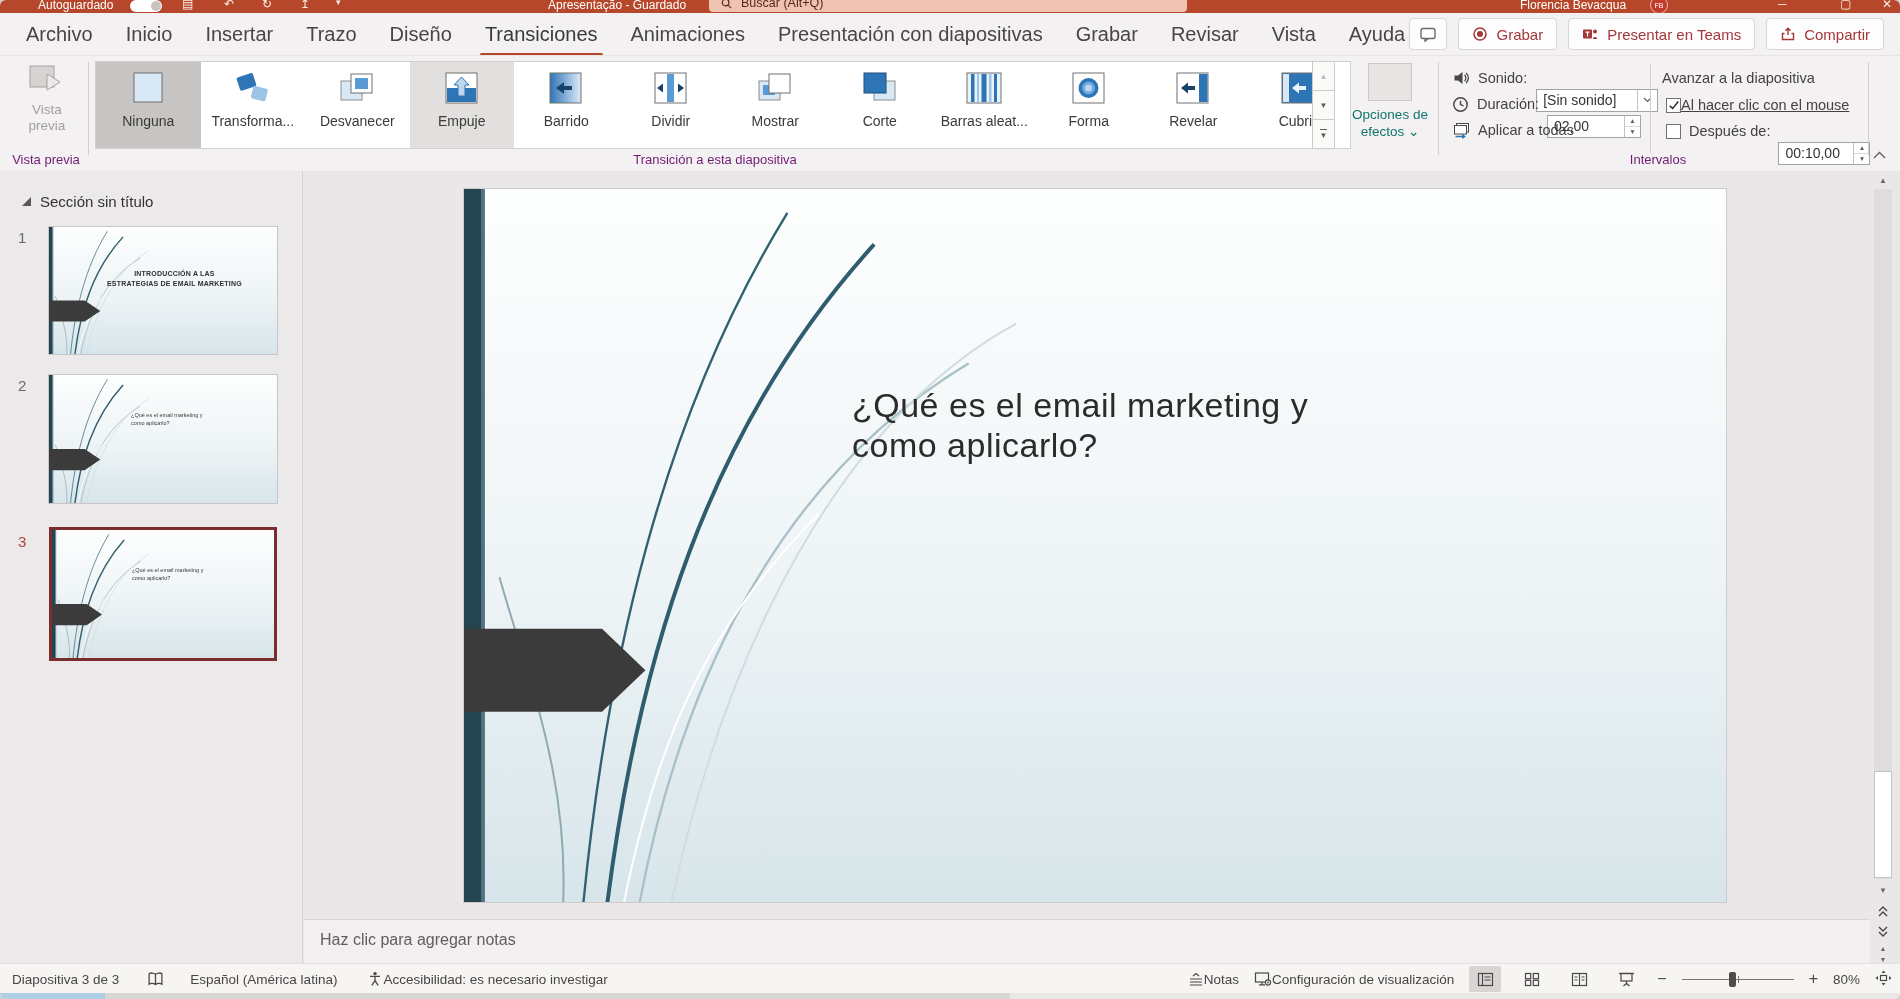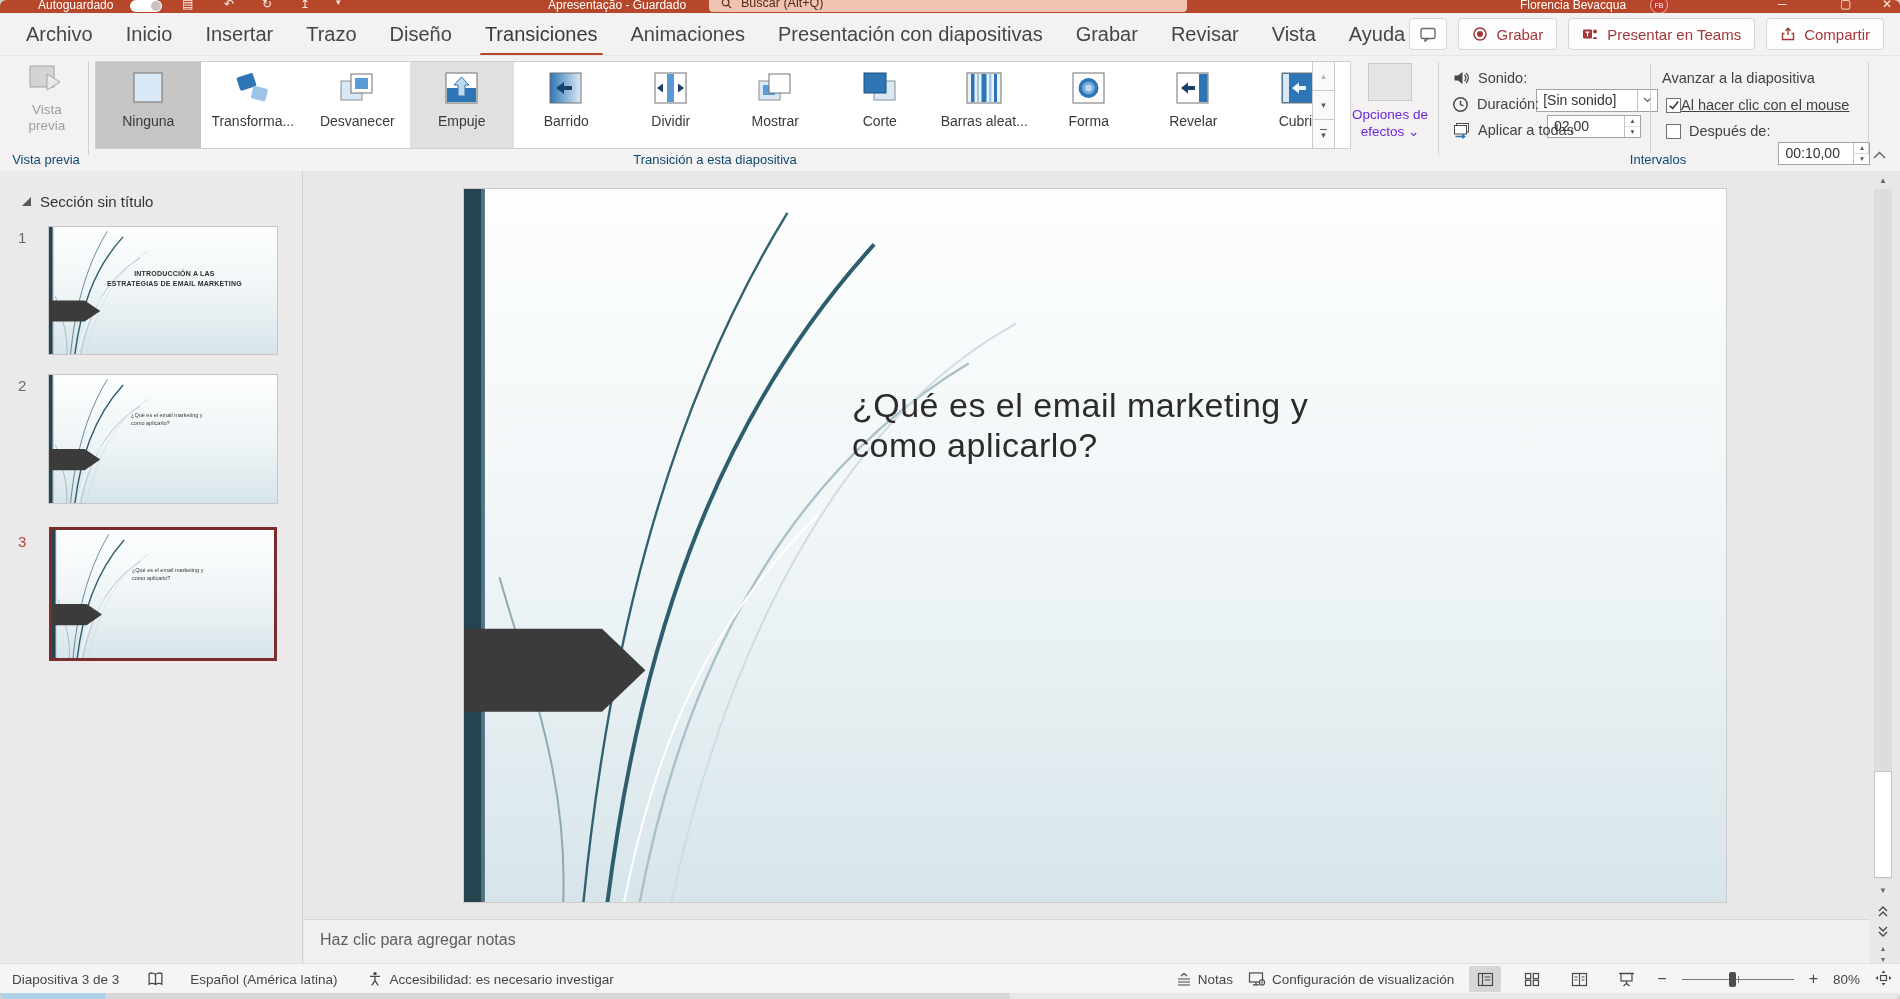--- a/index.html
+++ b/index.html
@@ -24,35 +24,35 @@
   .tab.active{color:#3b3a39;}
   .tab.active::after{content:"";position:absolute;left:-5px;right:-5px;bottom:-10px;height:3px;background:#b7472a;border-radius:2px;}
   .mb-actions{position:absolute;right:16px;top:5px;height:32px;display:flex;gap:11px;align-items:center;}
   .mb-btn{height:30px;display:flex;align-items:center;gap:8px;padding:0 13px;border:1px solid #d8d5d3;border-radius:4px;
           background:#fdfdfd;color:#a4373a;font-size:15px;white-space:nowrap;}
   .mb-btn.icon-only{padding:0 9px;}
 
   
   .ribbon{position:absolute;left:0;top:55px;width:1900px;height:115px;background:#f3f1f1;
           border-top:1px solid #e7e5e3;border-bottom:1px solid #d2d0ce;}
-  .grp-label{position:absolute;bottom:4px;font-size:13px;color:#0c4a6e;text-align:center;}
+  .grp-label{position:absolute;bottom:4px;font-size:13px;color:#701a75;text-align:center;}
   .rb-divider{position:absolute;top:6px;bottom:16px;width:1px;background:#d2d0ce;}
   .preview-btn{position:absolute;left:16px;top:6px;width:62px;text-align:center;color:#a19f9d;font-size:13.5px;line-height:16px;}
   .gallery{position:absolute;left:95px;top:5px;width:1256px;height:88px;background:#fff;border:1px solid #d2d0ce;
            display:flex;box-sizing:border-box;}
   .g-item{flex:1;display:flex;flex-direction:column;align-items:center;padding-top:7px;font-size:14px;color:#3b3a39;}
   .g-item .lbl{margin-top:6px;white-space:nowrap;}
   .g-item.selected{background:#c7c5c3;}
   .g-item.hot{background:#e2e0de;}
   .g-scroll{position:absolute;left:1312px;top:5px;width:23px;height:88px;display:flex;flex-direction:column;}
   .g-scroll .sbtn{flex:1;border:1px solid #cdcbc9;border-top-width:0;background:#fafaf9;display:flex;align-items:center;justify-content:center;
                   font-size:8px;color:#5f5d5b;}
   .g-scroll .sbtn:first-child{border-top-width:1px;}
   .g-scroll .dis{color:#bdbbb9;}
-  .fx-btn{position:absolute;left:1344px;top:7px;width:92px;text-align:center;font-size:13.5px;color:#6d28d9;line-height:17px;}
+  .fx-btn{position:absolute;left:1344px;top:7px;width:92px;text-align:center;font-size:13.5px;color:#0f766e;line-height:17px;}
   .fx-icon{width:44px;height:38px;margin:0 auto 5px;background:#e7e5e4;border:1px solid #cac8c6;box-sizing:border-box;}
   .t-row{position:absolute;height:24px;display:flex;align-items:center;font-size:14.5px;color:#444240;white-space:nowrap;}
   .fld{height:23px;background:#fff;border:1px solid #a5a3a1;box-sizing:border-box;display:flex;align-items:center;font-size:14px;color:#33322f;margin-top:44px;}
   .fld .val{padding-left:6px;flex:1;}
   .fld .dd{width:19px;align-self:stretch;border-left:1px solid #c4c2c0;display:flex;align-items:center;justify-content:center;}
   .spin{width:15px;align-self:stretch;display:flex;flex-direction:column;border-left:1px solid #c4c2c0;}
   .spin span{flex:1;display:flex;align-items:center;justify-content:center;font-size:6.5px;color:#5f5d5b;}
   .spin span:first-child{border-bottom:1px solid #dddbd9;}
   .cb{width:15px;height:15px;background:#fff;border:1px solid #72706e;box-sizing:border-box;display:inline-flex;align-items:center;justify-content:center;}
   .collapse-chevron{position:absolute;right:14px;bottom:8px;}
@@ -81,21 +81,21 @@
   .vscroll{position:absolute;left:1872px;top:0;width:22px;height:792px;background:#e9e7e7;}
   .vs-btn{position:absolute;left:0;width:22px;display:flex;align-items:center;justify-content:center;color:#6a6866;background:#e9e7e7;}
   .vs-track{position:absolute;left:2px;top:18px;width:18px;height:690px;background:#dedcdc;}
   .vs-thumb{position:absolute;left:2px;top:600px;width:18px;height:107px;background:#fff;border:1px solid #c6c4c3;box-sizing:border-box;}
 
   
   .statusbar{position:absolute;left:0;top:963px;width:1900px;height:30px;background:#f6f5f4;border-top:1px solid #e2e0de;
              font-size:13.5px;color:#484644;}
   .sb-left{position:absolute;left:12px;top:0;height:30px;display:flex;align-items:center;}
   .sb-right{position:absolute;right:8px;top:0;height:30px;display:flex;align-items:center;gap:15px;}
-  .sb-group{display:flex;align-items:center;gap:6px;white-space:nowrap;}
+  .sb-group{display:flex;align-items:center;white-space:nowrap;}
   .view-btn{width:32px;height:26px;display:flex;align-items:center;justify-content:center;border-radius:2px;}
   .view-btn.active{background:#d8d6d5;}
   .zoom-slider{position:relative;width:112px;height:16px;}
   .zoom-slider .track{position:absolute;left:0;right:0;top:8px;height:1px;background:#7a7876;}
   .zoom-slider .tick{position:absolute;left:50%;top:5px;width:1px;height:7px;background:#7a7876;}
   .zoom-slider .zthumb{position:absolute;left:42%;top:1px;width:7px;height:15px;background:#504e4c;border-radius:2px;}
 
   .taskbar-strip{position:absolute;left:0;top:993px;width:1900px;height:6px;background:#e8e7e6;}
   .taskbar-strip .seg-blue{position:absolute;left:0;top:0;width:105px;height:6px;background:#aecfe4;}
   .taskbar-strip .seg-gray{position:absolute;left:105px;top:0;width:905px;height:6px;background:#d9d7d6;}

